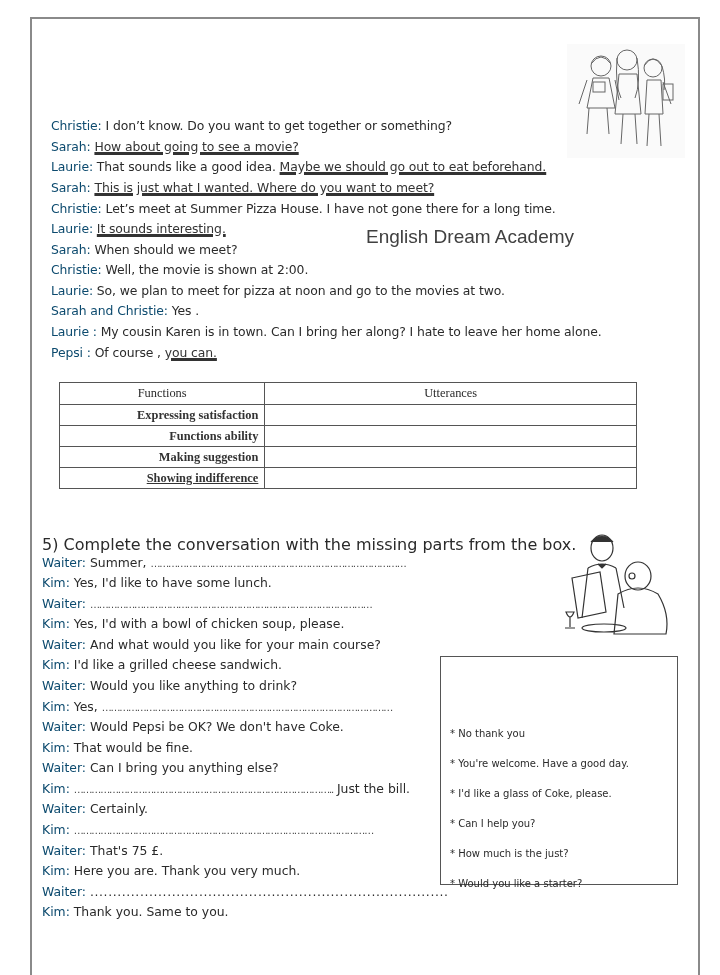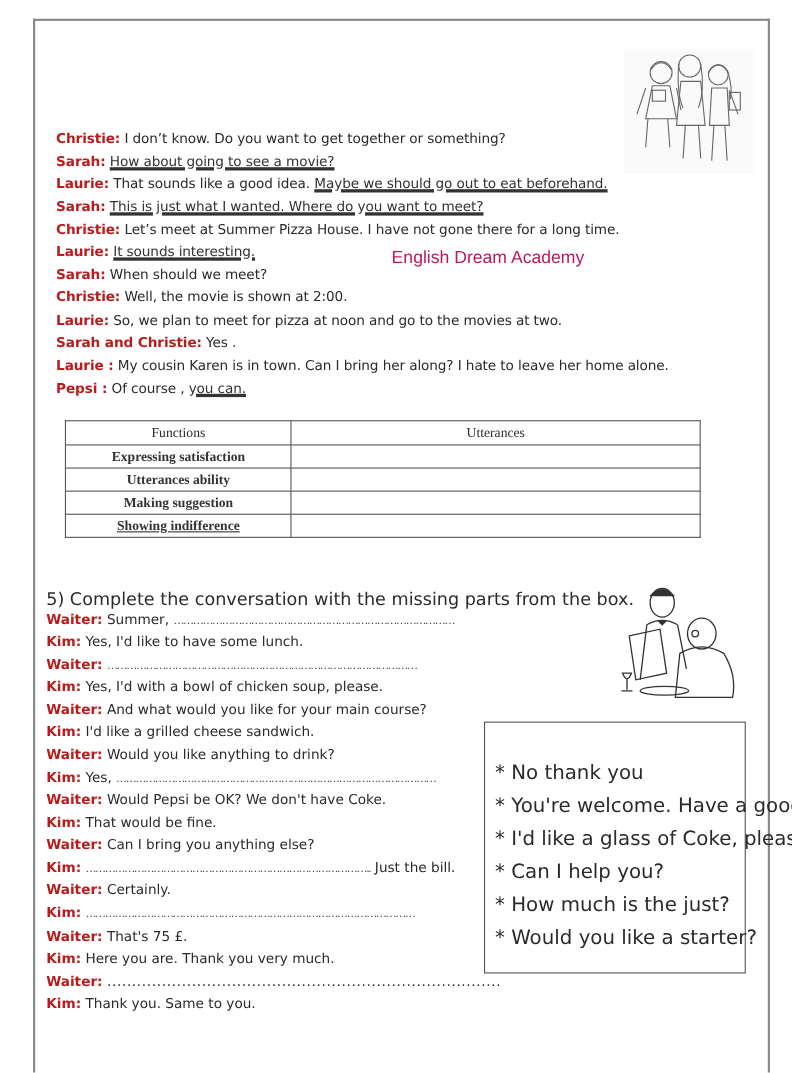--- a/index.html
+++ b/index.html
@@ -1,39 +1,39 @@
 <!DOCTYPE html>
 <html><head>
 <meta charset="utf-8">
 <style>
   html, body { margin: 0; padding: 0; background: #ffffff; }
   body { width: 720px; height: 975px; position: relative; overflow: hidden;
          font-family: "DejaVu Sans", sans-serif; color: #2a2a2a; }
   .page { position: absolute; left: 30px; top: 17px; width: 670px; height: 990px;
           border: 2px solid #8a8a8a; border-bottom: none; box-sizing: border-box; background: #fff; }
   .line { position: absolute; left: 51px; font-size: 12.4px; line-height: 16px; white-space: nowrap; letter-spacing: -0.1px; }
-  .sp { font-weight: bold; color: #b91c1c; }
+  .sp { font-weight: normal; color: #0c4a6e; }
   .ul { text-decoration: underline; text-decoration-thickness: 3px; text-underline-offset: 1px; color: #333; }
-  .brand { position: absolute; left: 356px; top: 226px; font-family: "Liberation Sans", sans-serif;
-           font-size: 16px; color: #be185d; white-space: nowrap; }
+  .brand { position: absolute; left: 366px; top: 226px; font-family: "Liberation Sans", sans-serif;
+           font-size: 19px; color: #404040; white-space: nowrap; }
   .img-girls { position: absolute; left: 567px; top: 44px; width: 118px; height: 114px; }
   .img-waiter { position: absolute; left: 552px; top: 528px; width: 130px; height: 110px; }
   table.fn { position: absolute; left: 59px; top: 382px; width: 578px; border-collapse: collapse;
              font-size: 12.4px; font-family: Liberation Serif, serif; }
-  table.fn th, table.fn td { border: 1px solid #555; height: 20px; padding: 0 6px; text-align: center; white-space: nowrap; }
+  table.fn th, table.fn td { border: 1px solid #555; height: 20px; padding: 0 6px; text-align: right; white-space: nowrap; }
   table.fn th { font-weight: normal; text-align: center; height: 21px; }
   table.fn td.func { width: 195px; font-weight: bold; color: #333; }
   table.fn td.utt { width: 370px; }
   .underline-thin { text-decoration: underline; }
   .q5 { position: absolute; left: 42px; top: 535px; font-size: 16px; font-weight: normal; white-space: nowrap; }
   .d { position: absolute; left: 42px; font-size: 12.4px; line-height: 16px; white-space: nowrap; }
   .dots { letter-spacing: -1.2px; color: #444; font-size: 10px; }
   .box { position: absolute; left: 440px; top: 656px; width: 238px; height: 229px;
          border: 1.5px solid #555; box-sizing: border-box; }
-  .opt { position: absolute; left: 9px; font-size: 18px; white-space: nowrap; }
+  .opt { position: absolute; left: 9px; font-size: 10px; white-space: nowrap; margin-top: 36px; }
 </style>
 </head>
 <body>
 
 <div class="page"></div>
 
 <svg class="img-girls" viewBox="0 0 118 114">
   <rect x="0" y="0" width="118" height="114" fill="#fafafa"></rect>
   <g fill="none" stroke="#666" stroke-width="1">
     <circle cx="34" cy="22" r="10"></circle>
@@ -97,21 +97,21 @@
   <tbody>
       <tr>
     <th>Functions</th>
     <th>Utterances</th>
   </tr>
   <tr>
     <td class="func">Expressing satisfaction</td>
     <td class="utt"></td>
   </tr>
   <tr>
-    <td class="func">Utterances ability</td>
+    <td class="func">Functions ability</td>
     <td class="utt"></td>
   </tr>
   <tr>
     <td class="func">Making suggestion</td>
     <td class="utt"></td>
   </tr>
   <tr>
     <td class="func underline-thin">Showing indifference</td>
     <td class="utt"></td>
   </tr>

